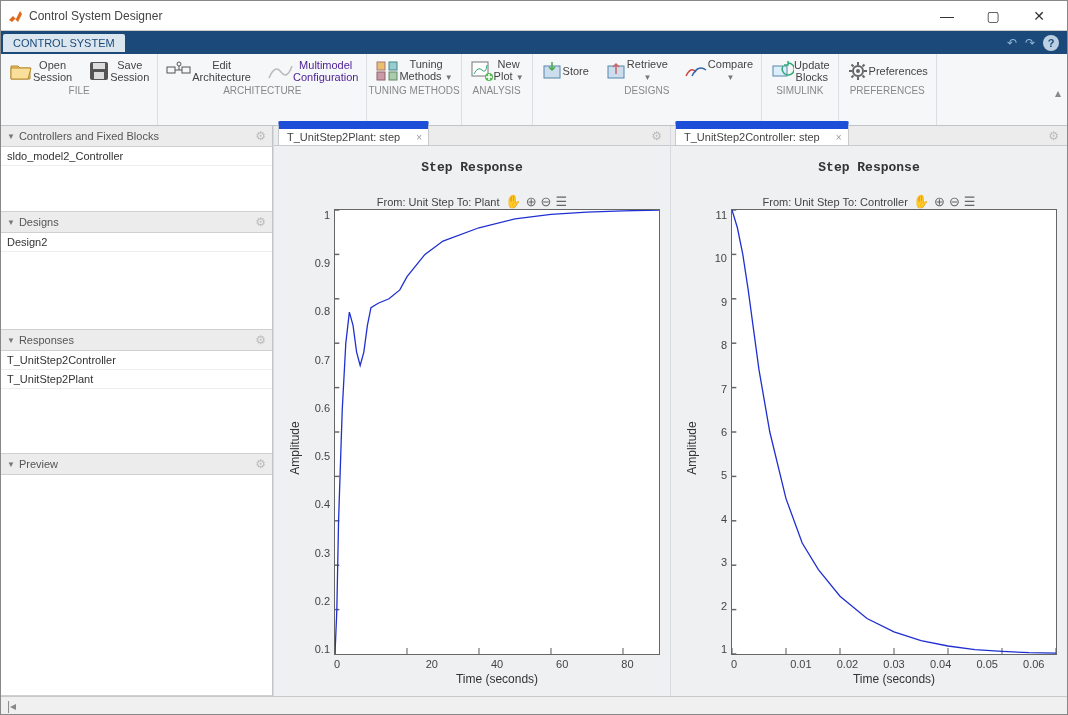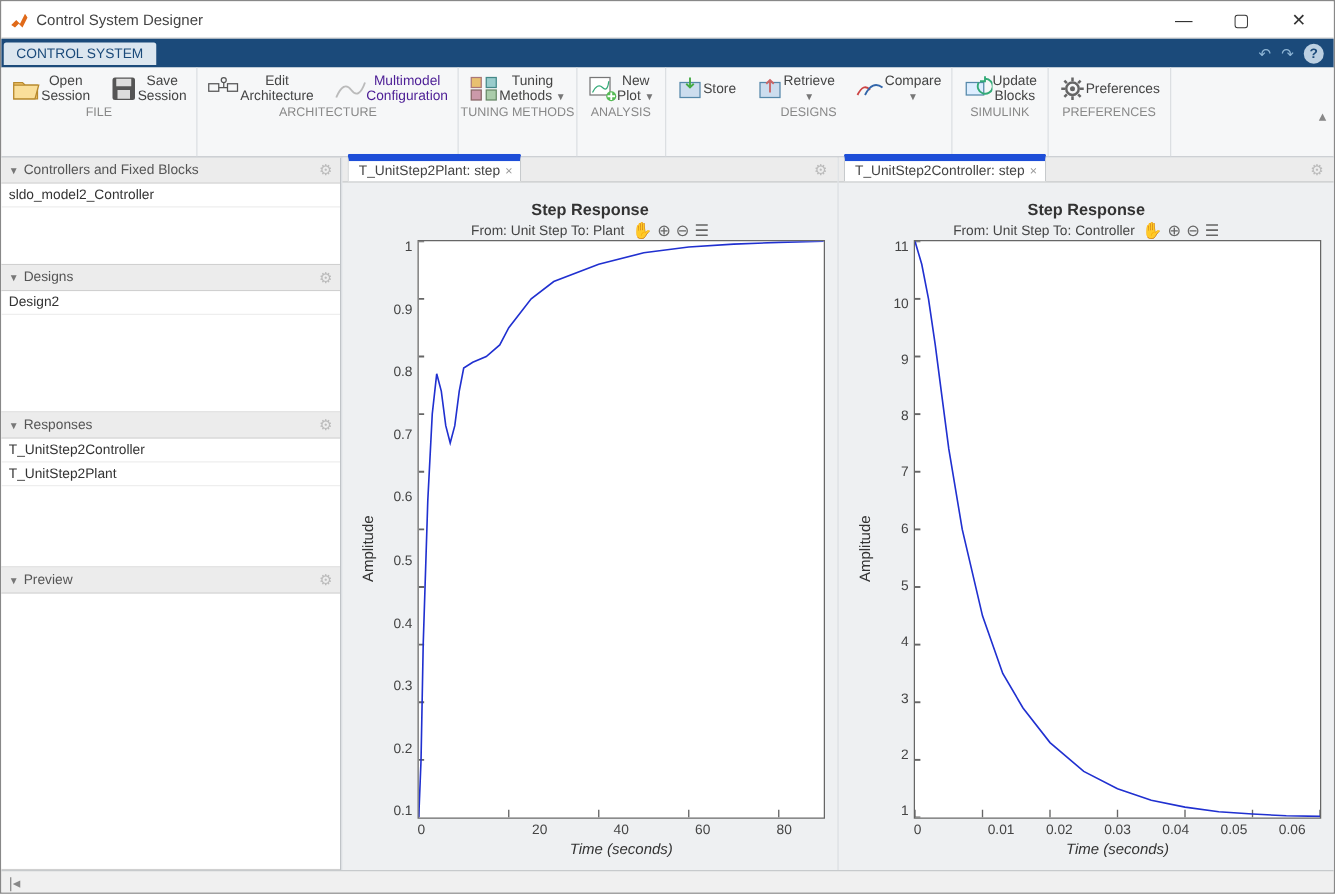--- a/index.html
+++ b/index.html
@@ -120,54 +120,54 @@
   .plotpane {
     flex:1; min-width:0; border-left:1px solid #d8dce0;
     display:flex; flex-direction:column; background:#eef0f2;
   }
   .plottabbar {
     height:20px; background:#ececec; border-bottom:1px solid #c7cacc;
     display:flex; align-items:flex-end; padding-left:4px; position:relative;
   }
   .plottab {
     background:#fff; border:1px solid #c7cacc; border-bottom:none;
-    border-top:6px solid #1d4ed8;
+    border-top:8px solid #1d4ed8;
     padding:2px 6px 2px 8px; font-size:11px; color:#444;
     border-top-left-radius:2px; border-top-right-radius:2px;
-    display:flex; align-items:center; gap:4px;
+    display:flex; align-items:center; gap:16px;
   }
   .plottab .xclose { color:#999; font-size:10px; }
   .plottabbar .gear { margin-left:auto; margin-right:8px; color:#bbb; align-self:center; }
   .plotarea {
     flex:1; background:#eef0f2; padding: 14px 10px 10px 10px;
     display:flex; flex-direction:column; align-items:center;
     min-height:0;
   }
-  .plot-title { font-weight:bold; font-size:13px; color:#333; margin-bottom:2px; }
+  .plot-title { font-weight:bold; font-size:13px; color:#333; margin-bottom:19px;font-family:Liberation Mono, monospace; }
   .plot-sub { font-size:11px; color:#444; display:flex; align-items:center; gap:6px; }
   .tool-icons { display:flex; gap:4px; color:#666; font-size:13px;}
   .chartwrap { flex:1; width:100%; display:flex; min-height:0;}
   .ylabel-container { width:22px; display:flex; align-items:center; justify-content:center;}
   .ylabel { transform: rotate(-90deg); font-size:12px; color:#333; white-space:nowrap;}
   .chartcol { flex:1; display:flex; flex-direction:column; min-width:0; }
   .axes-row { flex:1; display:flex; min-height:0; }
   .yticks {
     width: 28px; display:flex; flex-direction:column; justify-content:space-between;
     font-size:11px; color:#444; text-align:right; padding: 0 4px 0 0;
   }
   .plotbox {
     flex:1; background:#fff; border:1px solid #666; position:relative; min-width:0;
   }
   .xticks {
     display:flex; font-size:11px; color:#444; padding-top:3px;
     margin-left:28px;
   }
   .xtick { flex:1; text-align:center; }
   .xtick:first-child{ text-align:left; }
-  .xlabel { text-align:center; font-size:12px; color:#333; margin-top:2px; margin-left:28px;font-style:italic; }
+  .xlabel { text-align:center; font-size:12px; color:#333; margin-top:2px; margin-left:28px; }
   svg.curve { width:100%; height:100%; }
   
   .statusbar {
     height:18px; background:#f0f0f0; border-top:1px solid #c7cacc;
     display:flex; align-items:center; padding:0 6px; color:#888;
   }
 </style>
 </head>
 <body>
 

